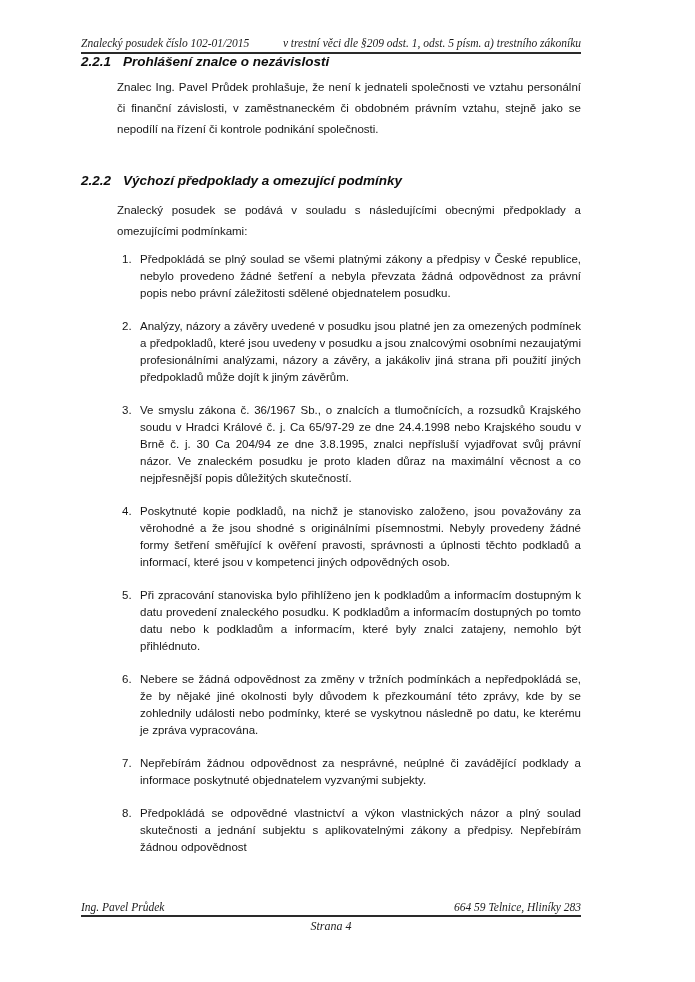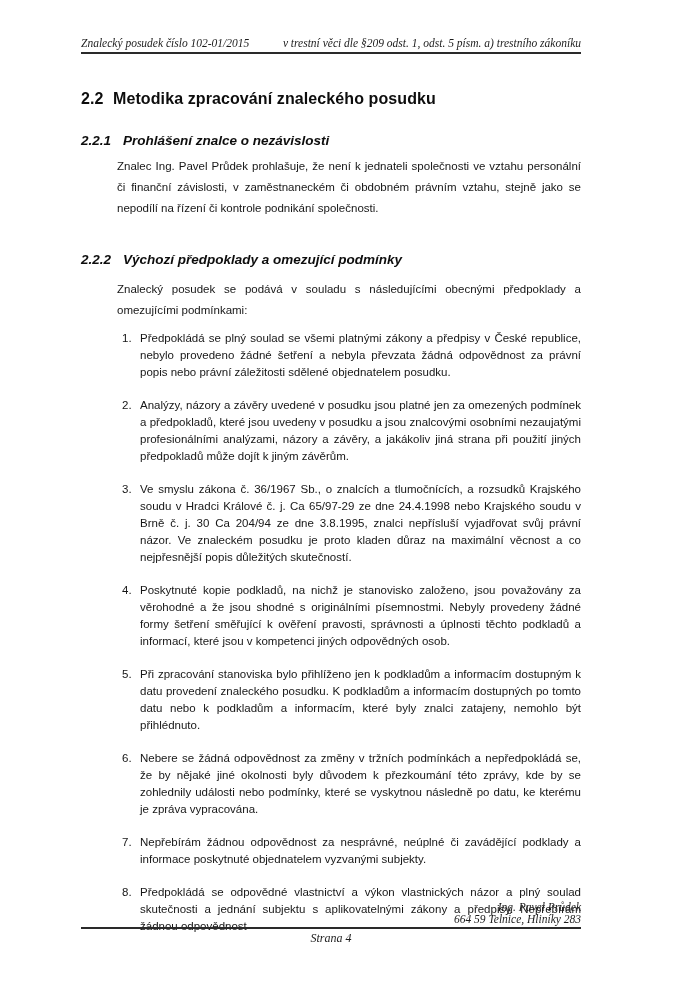--- a/index.html
+++ b/index.html
@@ -57,44 +57,40 @@
   .list-item .itext{flex:1;text-align:justify;}
   
   .footer{
     position:absolute;left:81px;right:50px;top:901px;
   }
   .footer-row{
     display:flex;justify-content:space-between;align-items:flex-end;
     border-bottom:2px solid #2a2a2a;
     padding-bottom:2px;
     font-family:"Liberation Serif",serif;
-    font-style:italic;font-size:11.5px;color:#1c1c1c;flex-direction:column;
+    font-style:italic;font-size:11.5px;color:#1c1c1c;
   }
   .footer-page{
     text-align:center;
     font-family:"Liberation Serif",serif;
     font-style:italic;font-size:12px;color:#1c1c1c;
     margin-top:2px;
   }
 </style>
 </head>
 <body>
 
 <div class="page">
   <div class="content">
 
     <div class="header">
       <span>Znalecký posudek číslo 102-01/2015</span>
       <span>v trestní věci dle §209 odst. 1, odst. 5 písm. a) trestního zákoníku</span>
     </div>
 
-    <div class="h1">
-      <span class="num">2.2</span>
-      <span>Metodika zpracování znaleckého posudku</span>
-    </div>
 
     <div class="h2">
       <span class="num">2.2.1</span>
       <span>Prohlášení znalce o nezávislosti</span>
     </div>
 
     <div class="para">Znalec Ing. Pavel Průdek prohlašuje, že není k jednateli společnosti ve vztahu personální či finanční závislosti, v zaměstnaneckém či obdobném právním vztahu, stejně jako se nepodílí na řízení či kontrole podnikání společnosti.</div>
 
     <div class="h2 second">
       <span class="num">2.2.2</span>

